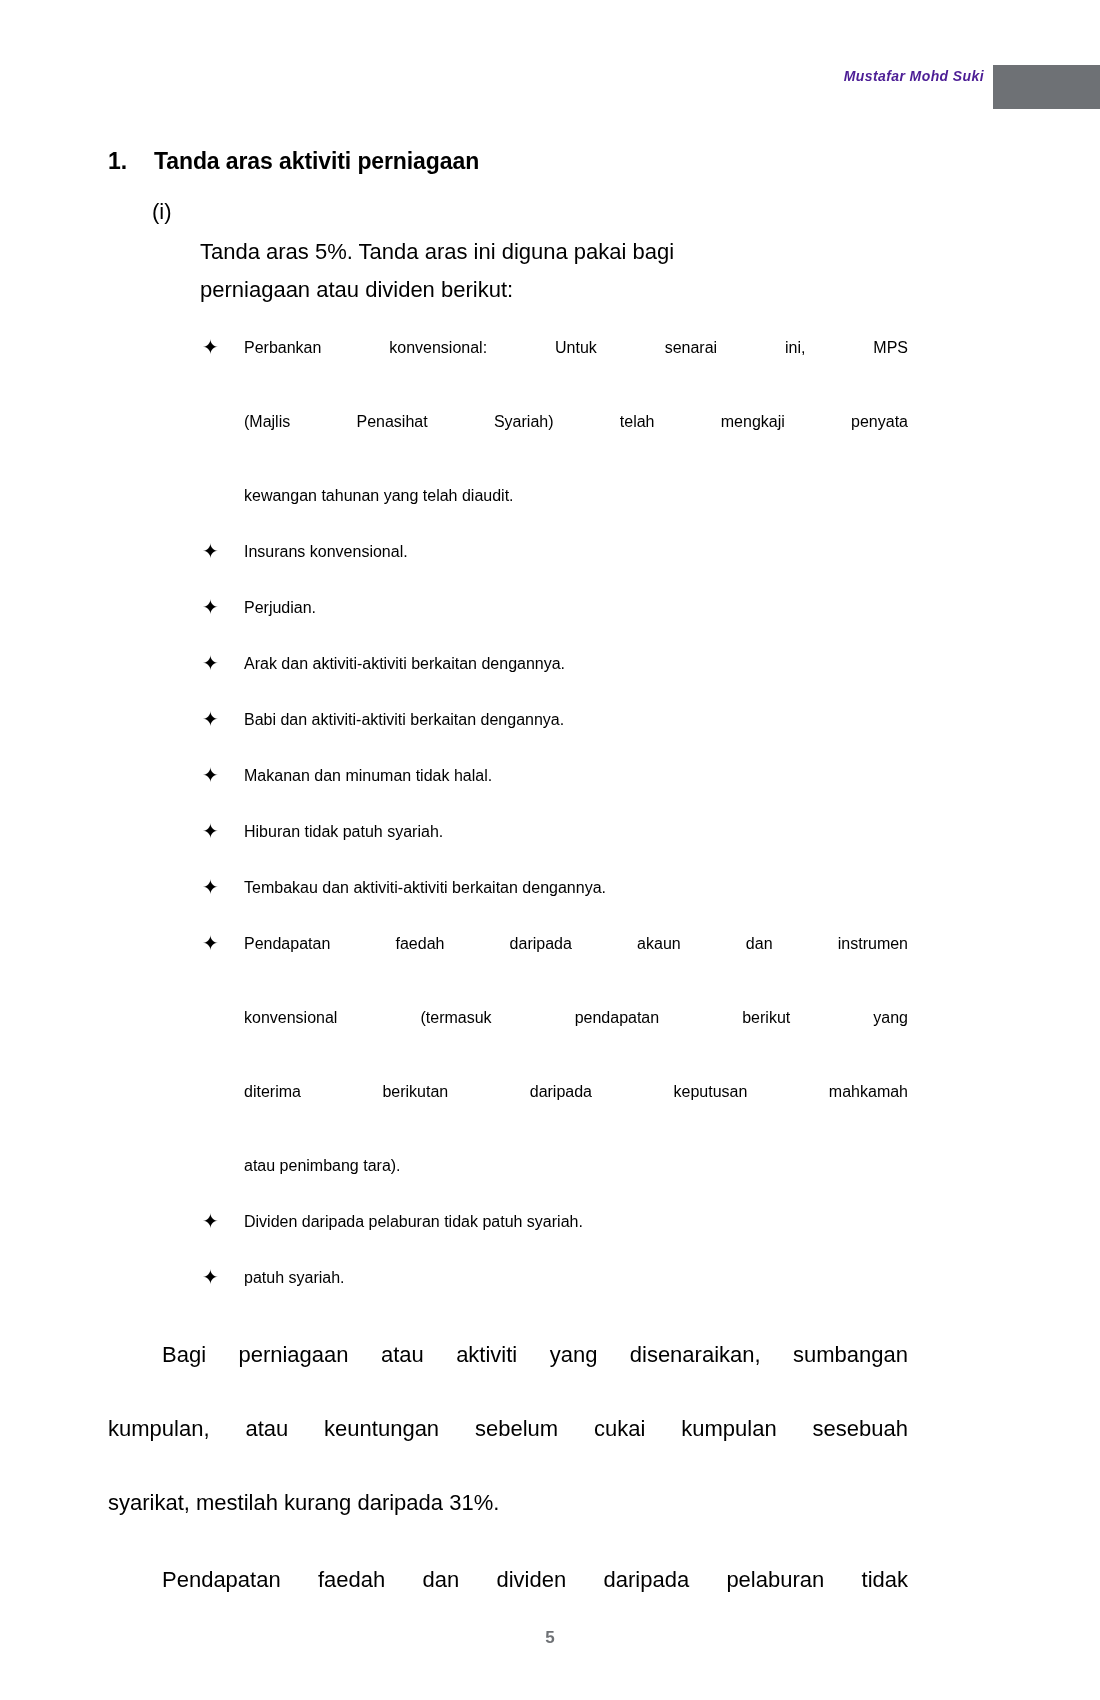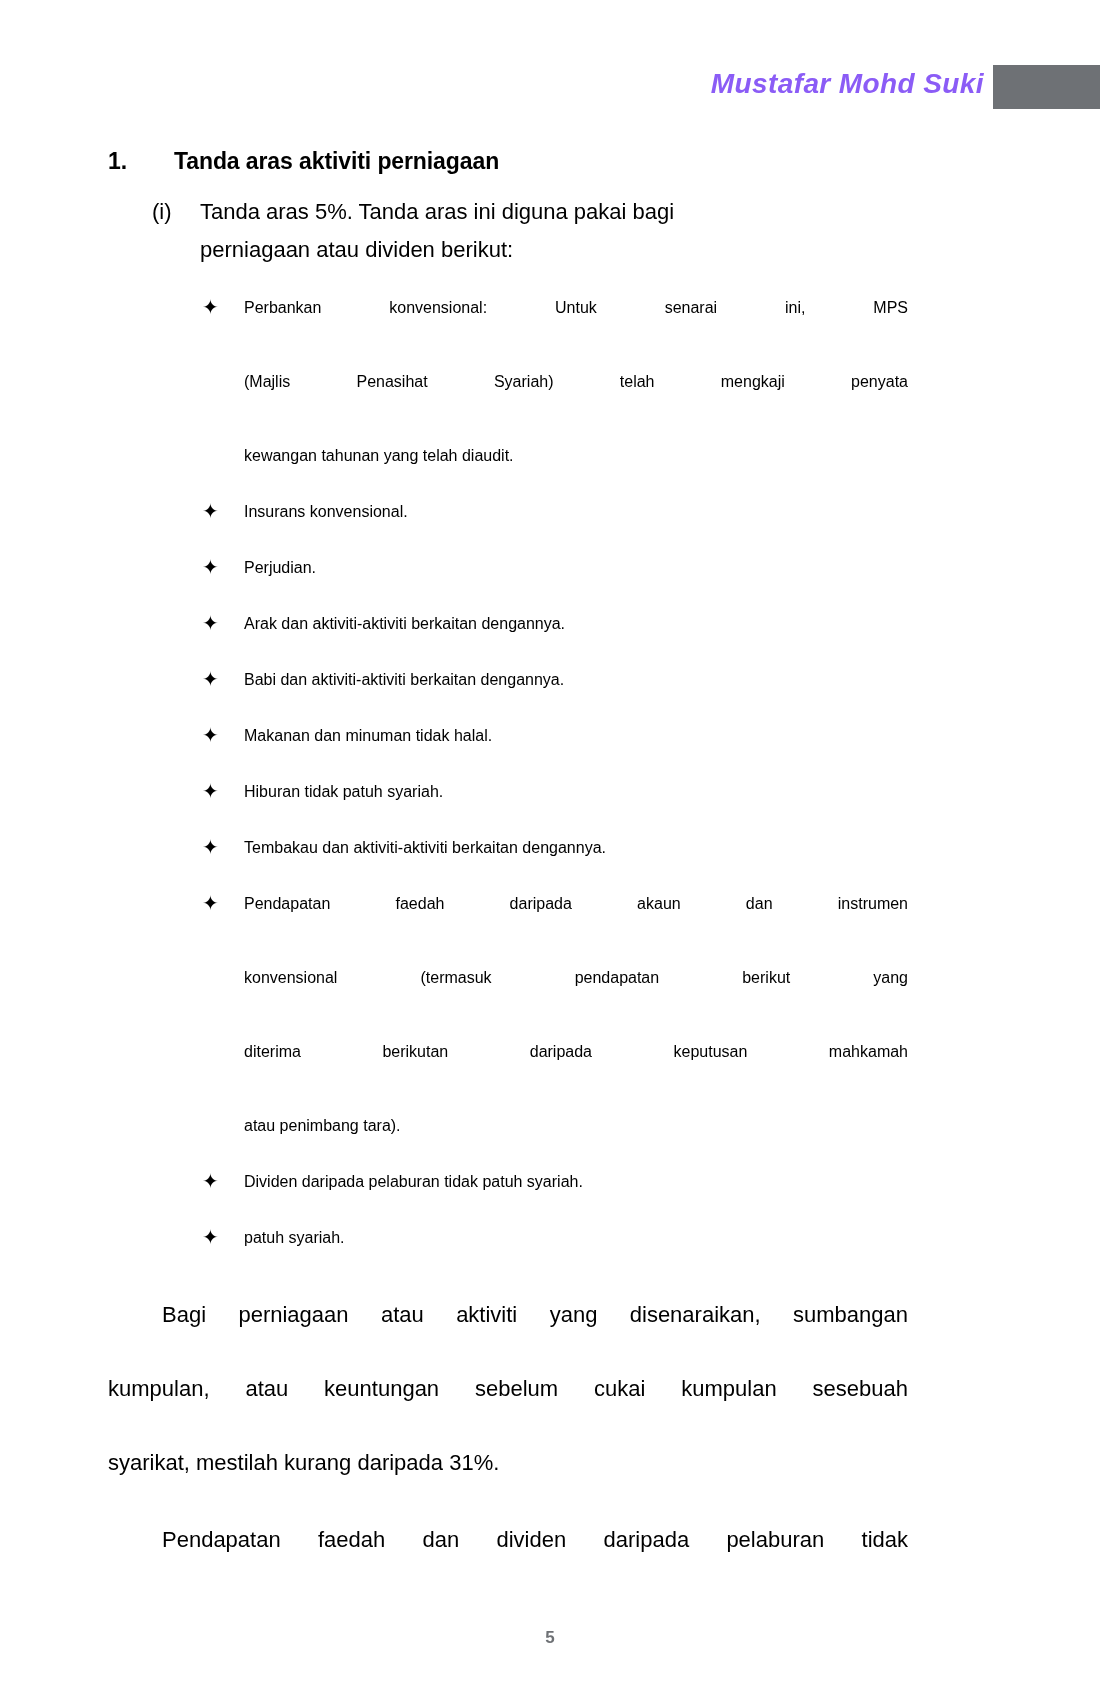--- a/index.html
+++ b/index.html
@@ -38,23 +38,23 @@
     width: 107px;
     height: 44px;
     background: #6e7175;
   }
   .header-title {
     position: absolute;
     right: 116px;
     top: 8px;
     font-style: italic;
     font-weight: bold;
-    font-size: 28px;
+    font-size: 14px;
     letter-spacing: 0.4px;
-    color: #8b5cf6;
+    color: #4c1d95;
     white-space: nowrap;
   }
 
   
   .content {
     position: absolute;
     top: 148px;
     left: 108px;
     width: 800px;
   }
@@ -66,21 +66,20 @@
     font-size: 23px;
     letter-spacing: -0.1px;
     margin-bottom: 18px;
   }
   .num-heading .num {
     width: 46px;
     flex: 0 0 46px;
   }
   .num-heading .htext {
     flex: 1;
-    margin-left: 20px;
   }
 
   
   .roman-block {
     display: flex;
     align-items: flex-start;
     margin-left: 44px;
     margin-bottom: 14px;
   }
   .roman-block .rnum {
@@ -89,21 +88,21 @@
     font-size: 22px;
     line-height: 38px;
   }
   .roman-block .rtext {
     flex: 1;
     font-size: 22px;
     line-height: 38px;
     text-align: justify;
     text-justify: inter-word;
   }
-  .roman-block .rtext .l1 { display:block; text-align: justify; }
+  .roman-block .rtext .l1 { display:block; text-align: justify; margin-top: 40px; }
   .roman-block .rtext .l2 { display:block; }
 
   
   .bullets {
     margin-left: 94px;
     margin-top: 20px;
   }
   .bullet-item {
     display: flex;
     align-items: flex-start;

